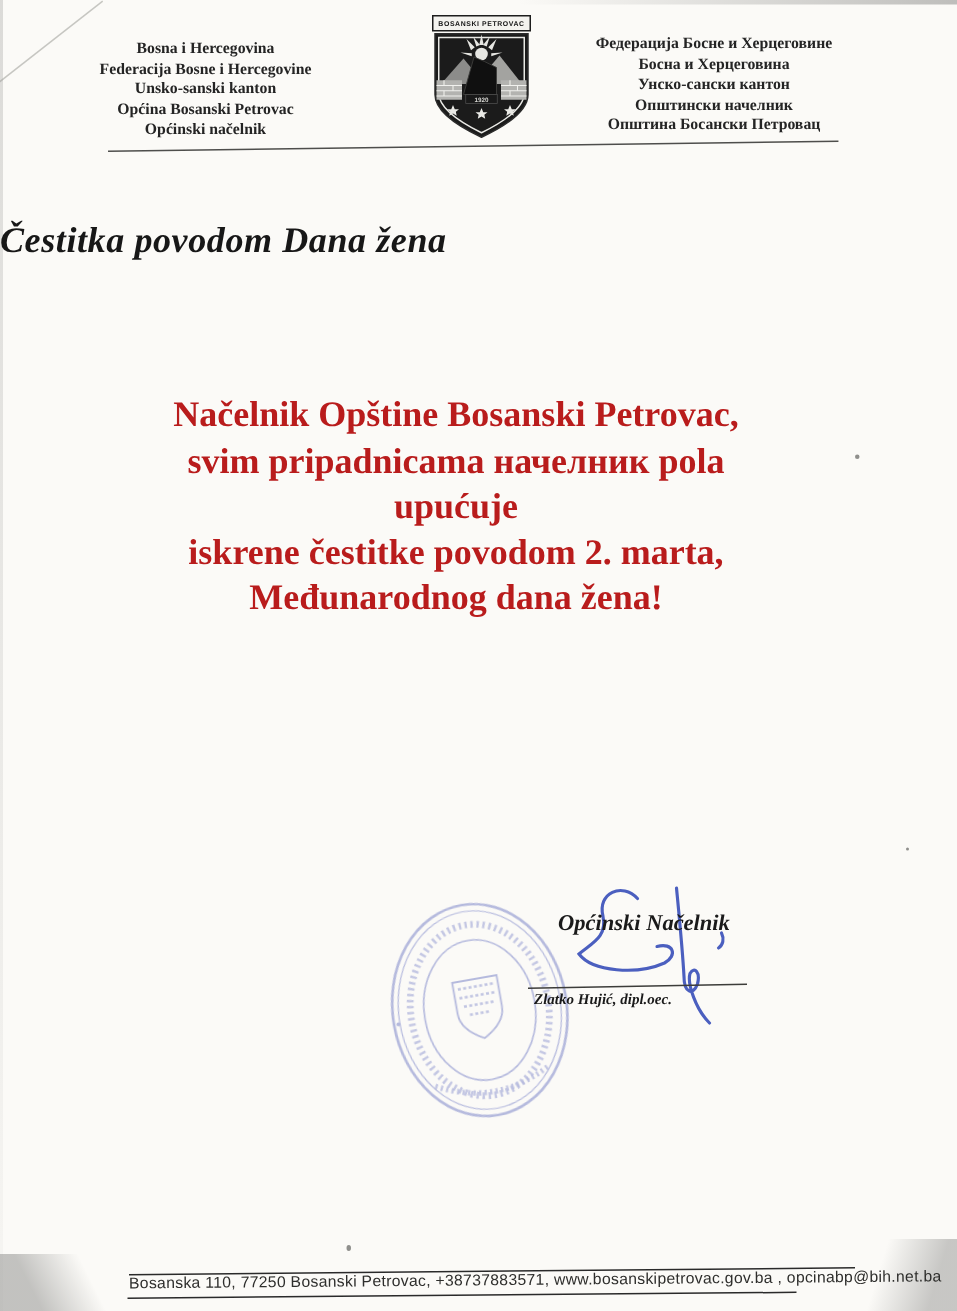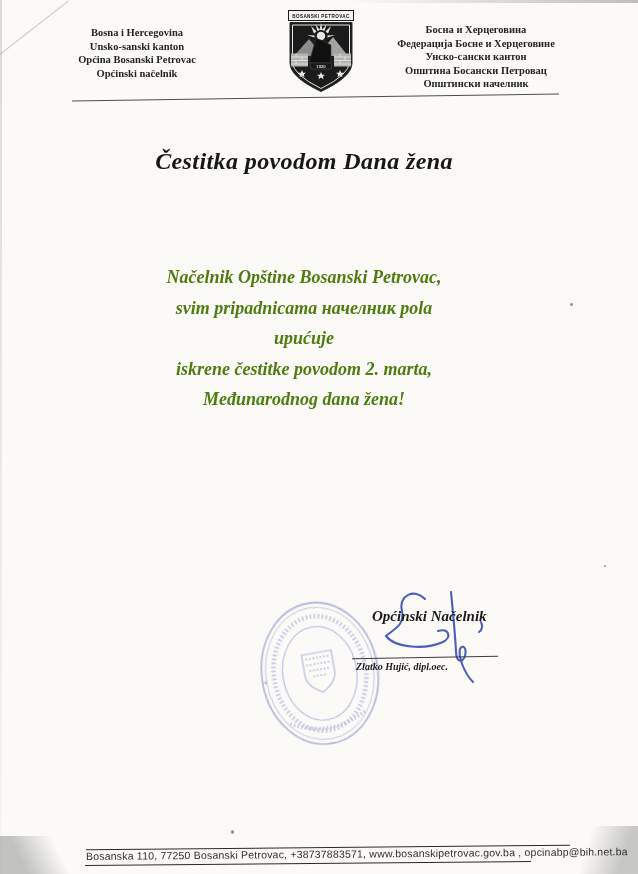--- a/index.html
+++ b/index.html
@@ -28,24 +28,24 @@
   
   .hdr-col{position:absolute;width:210px;text-align:center;
     font-weight:bold;font-size:10.5px;line-height:13.6px;color:#242424;}
   .hdr-left{left:32px;top:26px;}
   .hdr-right{left:371px;top:23px;}
   .hdr-col div{white-space:nowrap;}
   .emblem{position:absolute;left:287px;top:10px;width:68px;height:83px;}
   .hdr-rule{position:absolute;left:72px;top:97px;width:487px;height:0;
     border-top:1.4px solid #4e4e4c;transform:rotate(-0.8deg);}
   
-  .title{position:absolute;left:0;top:148px;width:608px;text-align:center;
+  .title{position:absolute;left:0;top:148px;width:608px;text-align:left;
     font-size:24px;font-weight:bold;font-style:italic;letter-spacing:.4px;color:#171717;}
   .body-block{position:absolute;left:0;top:262px;width:608px;text-align:center;
-    font-size:18px;line-height:30.6px;font-weight:bold;font-style:italic;color:#4d7c0f;}
+    font-size:24px;line-height:30.6px;font-weight:bold;color:#b91c1c;}
   .body-block div{white-space:nowrap;}
   
   .sig-role{position:absolute;left:372px;top:608px;font-size:15px;
     font-weight:bold;font-style:italic;color:#1a1a1a;}
   .sig-line{position:absolute;left:352px;top:657px;width:146px;height:0;
     border-top:1.6px solid #3c3c3a;transform:rotate(-1deg);}
   .sig-name{position:absolute;left:356px;top:661px;font-size:10px;
     font-weight:bold;font-style:italic;color:#1a1a1a;}
   .stamp{position:absolute;left:244px;top:596px;width:156px;height:156px;
     opacity:.55;filter:blur(.3px);transform:rotate(-10deg);}
@@ -69,20 +69,21 @@
   <div class="edge-top"></div>
   <div class="edge-left"></div>
   <div class="corner-bl"></div>
   <div class="corner-br"></div>
   <div class="speck" style="left:570px;top:303px;width:3px;height:3px;"></div>
   <div class="speck" style="left:231px;top:830px;width:3px;height:4px;"></div>
   <div class="speck" style="left:604px;top:565px;width:2px;height:2px;"></div>
 
   <div class="hdr-col hdr-left">
     <div>Bosna i Hercegovina</div>
+    <div>Federacija Bosne i Hercegovine</div>
     <div>Unsko-sanski kanton</div>
     <div>Općina Bosanski Petrovac</div>
     <div>Općinski načelnik</div>
   </div>
 
   <svg class="emblem" viewBox="0 0 68 83">
 
     <rect x="1.5" y="0.5" width="65" height="10" fill="#f4f3ef" stroke="#1d1d1d" stroke-width="1"></rect>
     <text x="34" y="7.6" text-anchor="middle" font-family="Liberation Sans, sans-serif" font-size="4.6" font-weight="bold" letter-spacing="0.4" fill="#141414">BOSANSKI PETROVAC</text>
 
@@ -130,25 +131,25 @@
     <text x="34" y="57.8" text-anchor="middle" font-family="Liberation Sans, sans-serif" font-size="4.2" font-weight="bold" fill="#d8d8d4">1920</text>
 
     <g fill="#e9e9e5">
       <path transform="translate(15,64)" d="M0,-4 L1.18,-1.24 4,-1.24 1.9,0.47 2.47,3.24 0,1.6 -2.47,3.24 -1.9,0.47 -4,-1.24 -1.18,-1.24 Z"></path>
       <path transform="translate(34,66)" d="M0,-4 L1.18,-1.24 4,-1.24 1.9,0.47 2.47,3.24 0,1.6 -2.47,3.24 -1.9,0.47 -4,-1.24 -1.18,-1.24 Z"></path>
       <path transform="translate(53,64)" d="M0,-4 L1.18,-1.24 4,-1.24 1.9,0.47 2.47,3.24 0,1.6 -2.47,3.24 -1.9,0.47 -4,-1.24 -1.18,-1.24 Z"></path>
     </g>
   </svg>
 
   <div class="hdr-col hdr-right">
+    <div>Федерација Босне и Херцеговине</div>
     <div>Босна и Херцеговина</div>
-    <div>Федерација Босне и Херцеговине</div>
     <div>Унско-сански кантон</div>
+    <div>Општински начелник</div>
     <div>Општина Босански Петровац</div>
-    <div>Општински начелник</div>
   </div>
 
   <div class="hdr-rule"></div>
 
   <div class="title">Čestitka povodom Dana žena</div>
 
   <div class="body-block">
     <div>Načelnik Opštine Bosanski Petrovac,</div>
     <div>svim pripadnicama начелник pola</div>
     <div>upućuje</div>

